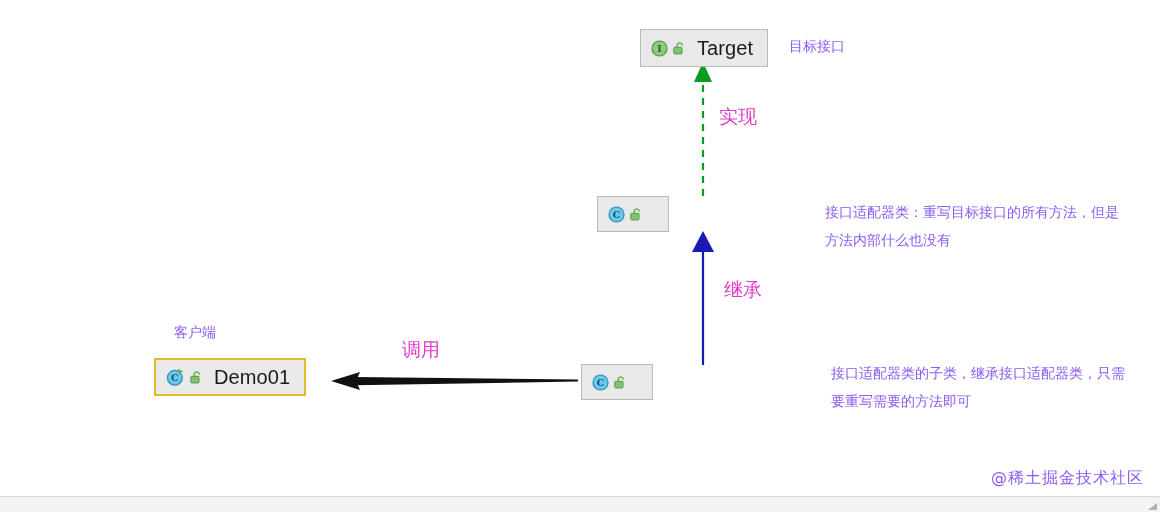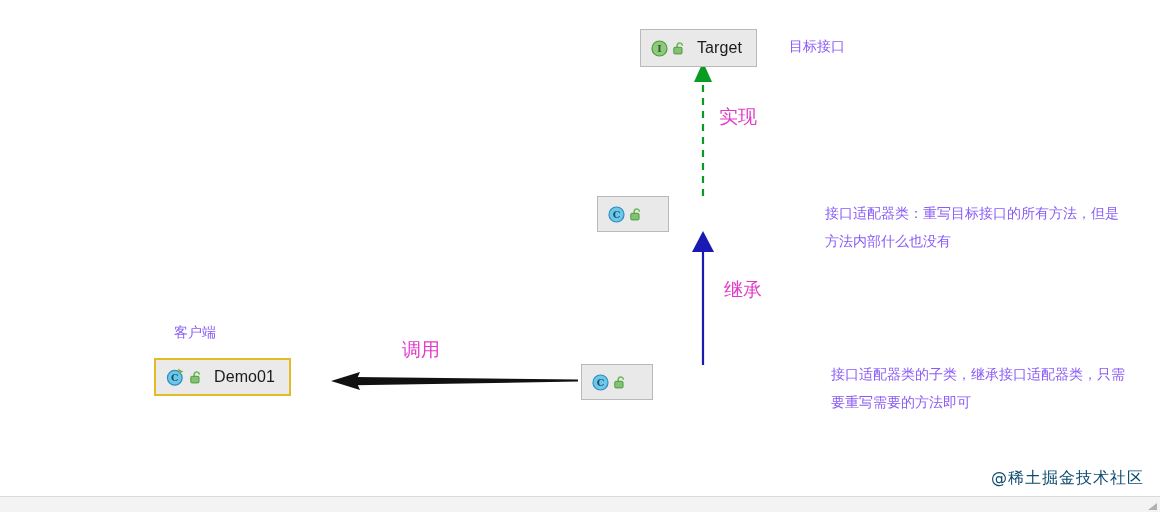--- a/index.html
+++ b/index.html
@@ -40,21 +40,21 @@
     border: 1px solid #b9b9b9;
     padding: 0 14px 0 10px;
     height: 36px;
     white-space: nowrap;
   }
   .uml-node.selected {
     border: 2px solid #e3bb26;
     background: #eaeaea;
   }
   .uml-label {
-    font-size: 16px;
+    font-size: 20px;
     color: #1b1b1b;
     letter-spacing: 0.1px;
     font-family: "Liberation Sans", "DejaVu Sans", sans-serif;
   }
   .icon-group {
     display: inline-flex;
     align-items: center;
     margin-right: 11px;
   }
   .icon-group svg { display: block; }
@@ -62,21 +62,21 @@
 
   
   .annotation {
     position: absolute;
     color: #8b5cf6;
     font-size: 14px;
     line-height: 28px;
     font-family: "DejaVu Sans", "Liberation Sans", sans-serif;
     white-space: pre-wrap;
   }
-  .annotation.block { width: 300px; }
+  .annotation.block { width: 300px; font-family: Liberation Serif, serif; }
 
   
   .edge-label {
     position: absolute;
     color: #e23bc9;
     font-size: 19px;
     font-family: "DejaVu Sans", "Liberation Sans", sans-serif;
     white-space: nowrap;
     text-align: center;
   }
@@ -85,21 +85,21 @@
   #footer-bar {
     position: absolute;
     left: 0; top: 496px;
     width: 1160px; height: 16px;
     background: #f3f3f3;
     border-top: 1px solid #dadada;
   }
   #watermark {
     position: absolute;
     right: 16px; top: 468px;
-    color: #0c4a6e;
+    color: #8b5cf6;
     font-size: 16px;
     font-family: "DejaVu Sans", "Liberation Sans", sans-serif;
     white-space: nowrap;
     letter-spacing: 1px;
   }
   #resize-handle {
     position: absolute;
     right: 2px; bottom: 1px;
     width: 12px; height: 10px;
   }

